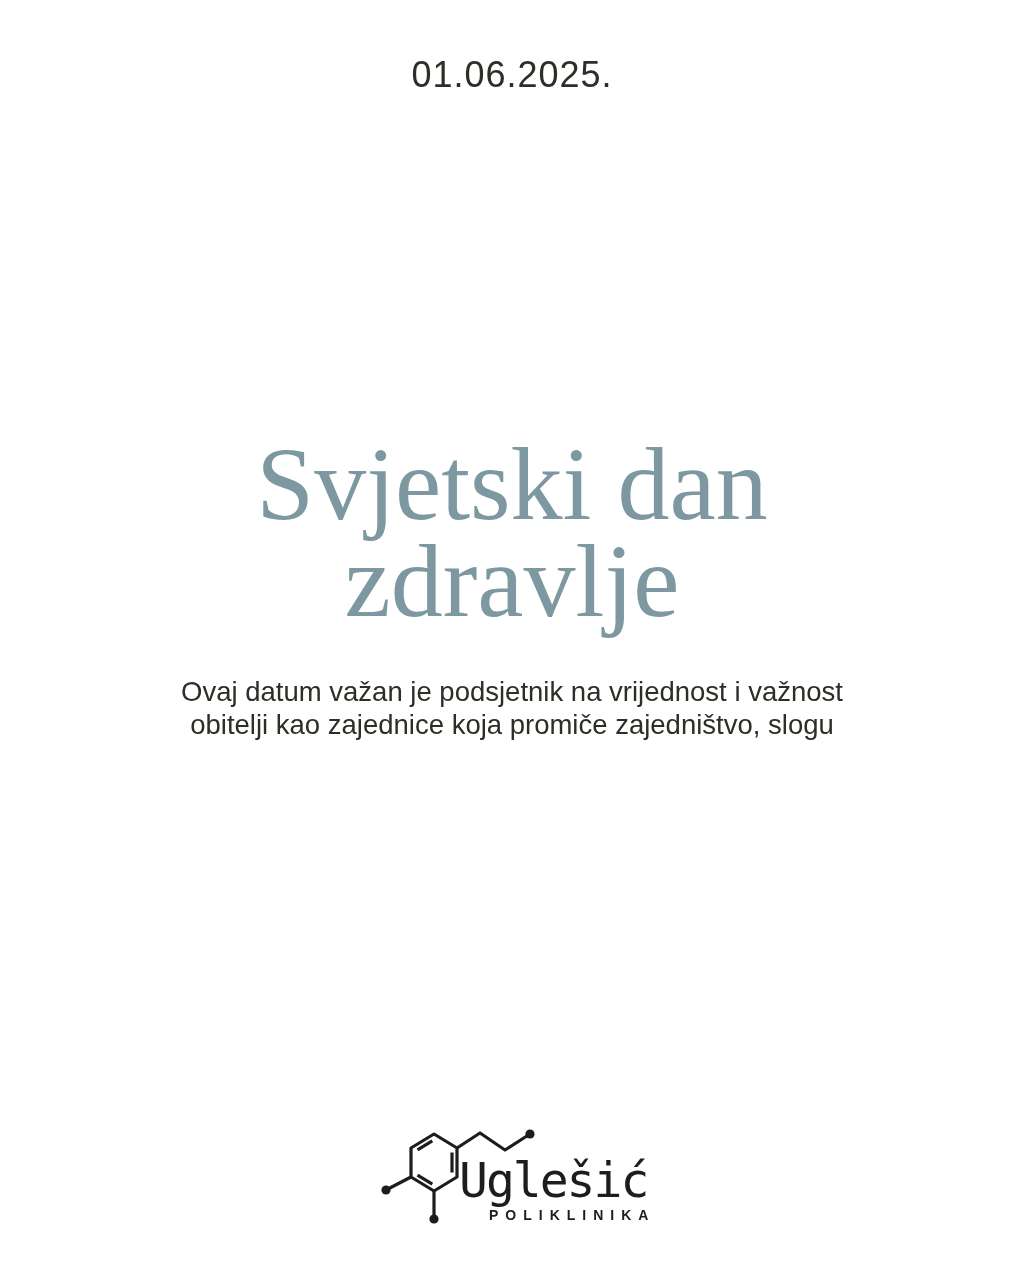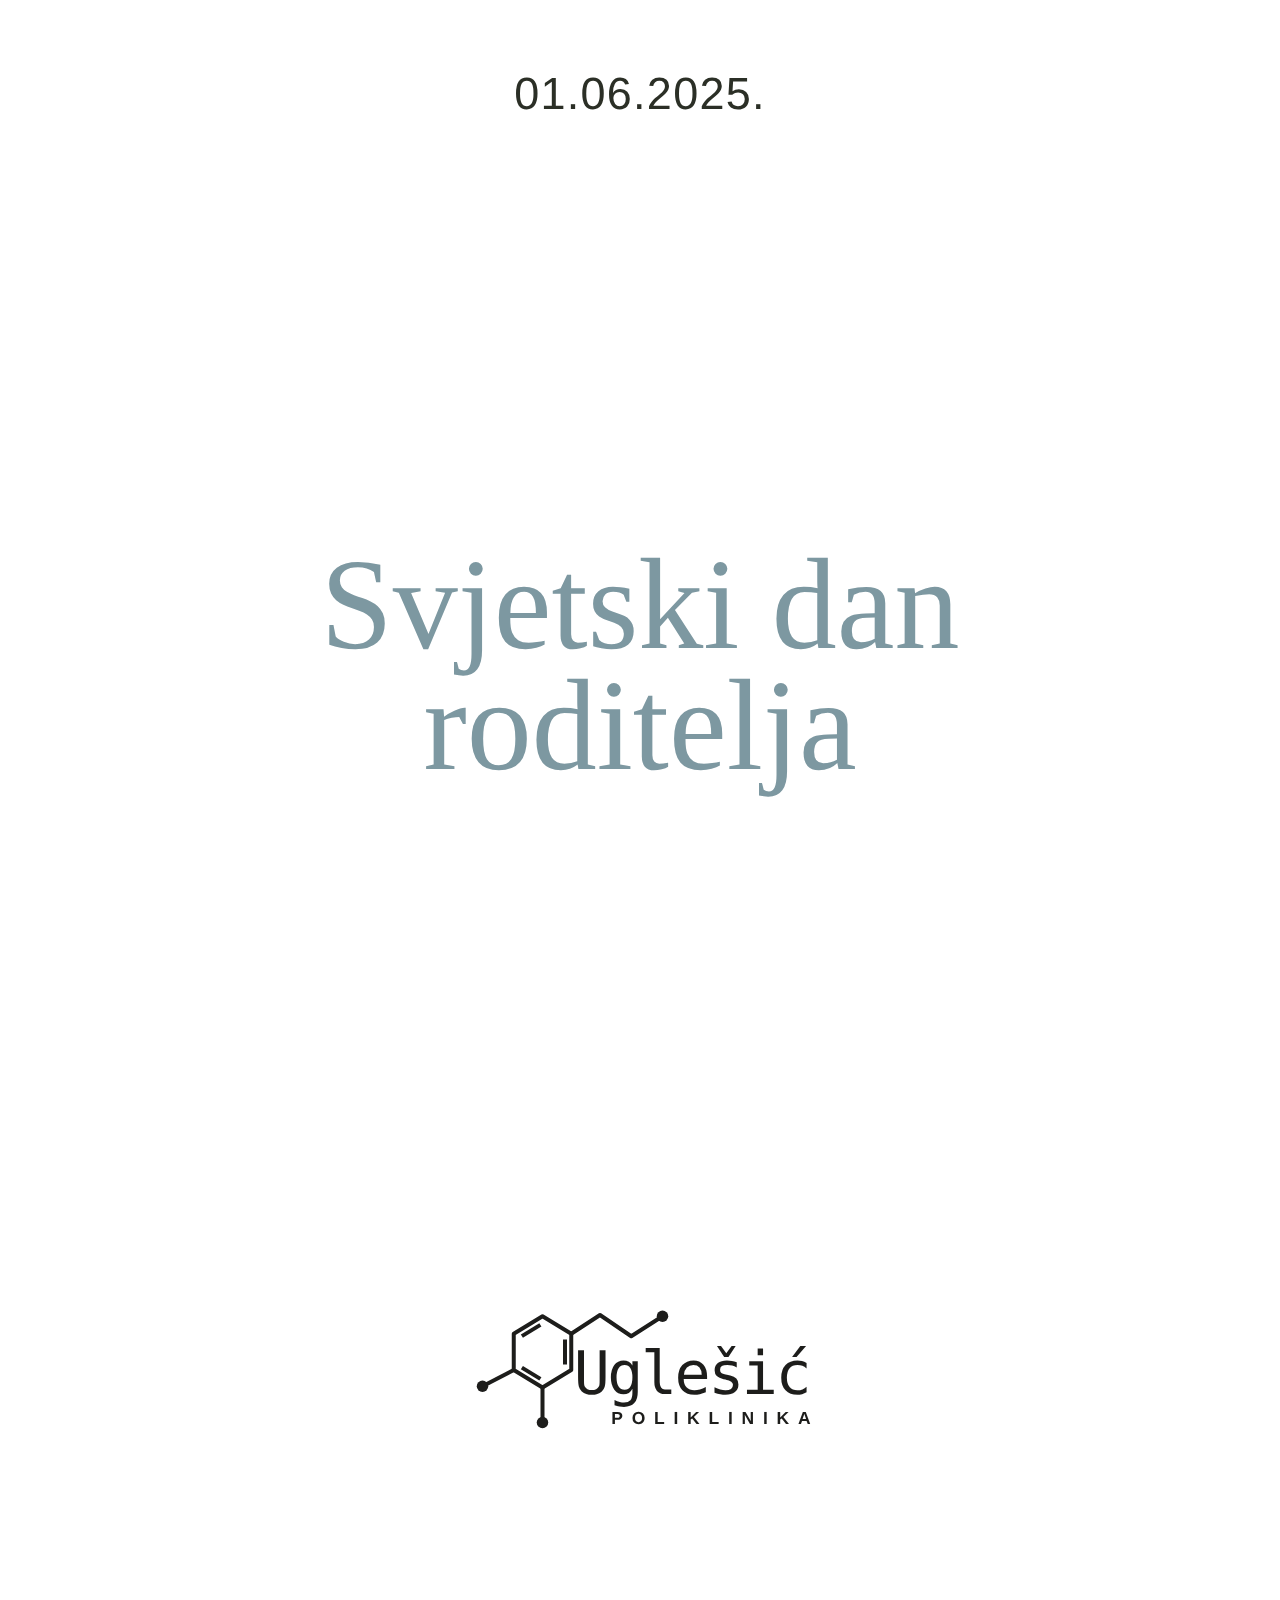--- a/index.html
+++ b/index.html
@@ -48,21 +48,21 @@
     top: 675px;
     left: 0;
     right: 0;
     text-align: center;
     font-size: 27.5px;
     line-height: 1.2;
     color: #2b2f26;
   }
   .logo {
     position: absolute;
-    top: 1031px;
+    top: 1112px;
     left: 372px;
     width: 290px;
     height: 130px;
     color: #1d1d1b;
   }
   .molecule {
     position: absolute;
     left: 0;
     top: 0;
   }
@@ -90,24 +90,26 @@
 </style>
 </head>
 <body>
 
 <div class="poster">
 
   <div class="date">01.06.2025.</div>
 
   <h1 class="title">
     <span class="title-line">Svjetski dan</span>
-    <span class="title-line">roditelja</span>
+    <span class="title-line">zdravlje</span>
   </h1>
 
   <div class="paragraph">
+    <div>Ovaj datum važan je podsjetnik na vrijednost i važnost</div>
+    <div>obitelji kao zajednice koja promiče zajedništvo, slogu</div>
   </div>
 
   <div class="logo">
     <svg class="molecule" width="175" height="118" viewBox="0 0 175 118" fill="none" stroke="#1d1d1b" stroke-width="3.2" stroke-linejoin="round">
 
       <polygon points="62,22 85,36 85,65 62,79 39,65 39,36"></polygon>
 
       <line x1="60.3" y1="28.9" x2="45.5" y2="37.9"></line>
       <line x1="80" y1="40.5" x2="80" y2="60.5"></line>
       <line x1="60.3" y1="72.1" x2="45.5" y2="63.1"></line>

